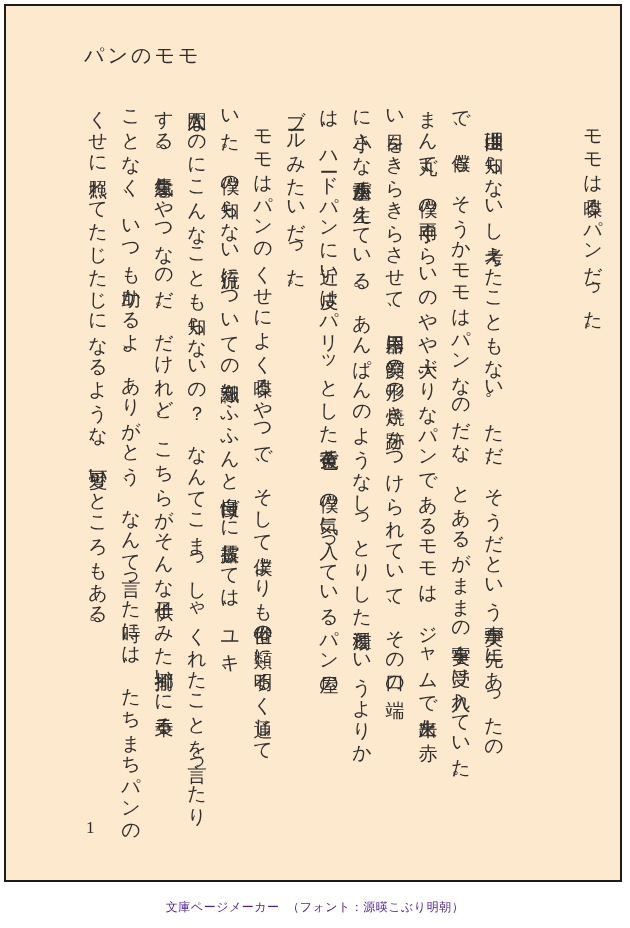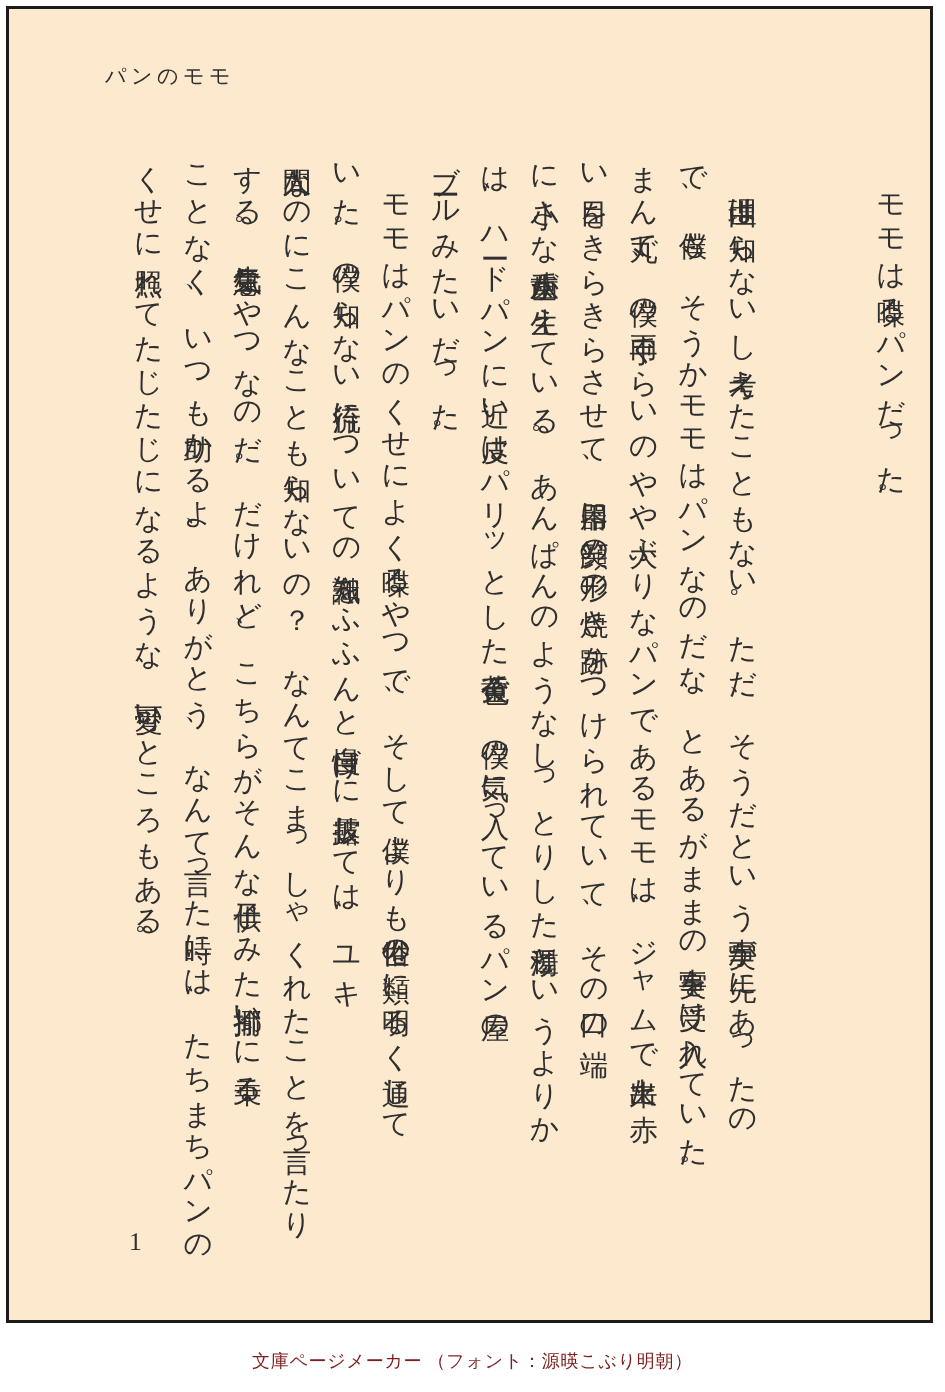--- a/index.html
+++ b/index.html
@@ -14,22 +14,22 @@
   .page {
     position: absolute;
     left: 4px; top: 4px;
     width: 618px; height: 878px;
     box-sizing: border-box;
     background: #fce9ce;
     border: 2px solid #1c1c1c;
   }
   .header-title {
     position: absolute;
-    left: 70px; top: 42px;
-    font-size: 14px;
+    left: 84px; top: 42px;
+    font-size: 20px;
     letter-spacing: 3px;
     color: #2f2f2f;
   }
   .text-block {
     position: absolute;
     top: 97px;
     right: 20px;
     height: 718px;
     writing-mode: vertical-rl;
     text-orientation: mixed;
@@ -54,21 +54,22 @@
     left: 0; top: 886px;
     width: 630px; height: 42px;
     background: #ffffff;
     display: flex;
     align-items: center;
     justify-content: center;
   }
   .footer-credit {
     font-size: 12px;
     letter-spacing: 0.5px;
-    color: #7f1d1d;
+    color: #4c1d95;
+    font-family: Liberation Mono, monospace;
   }
 </style>
 </head>
 <body>
 
 <div class="page"></div>
 
 <div class="header-title">パンのモモ</div>
 
 <div class="text-block">

